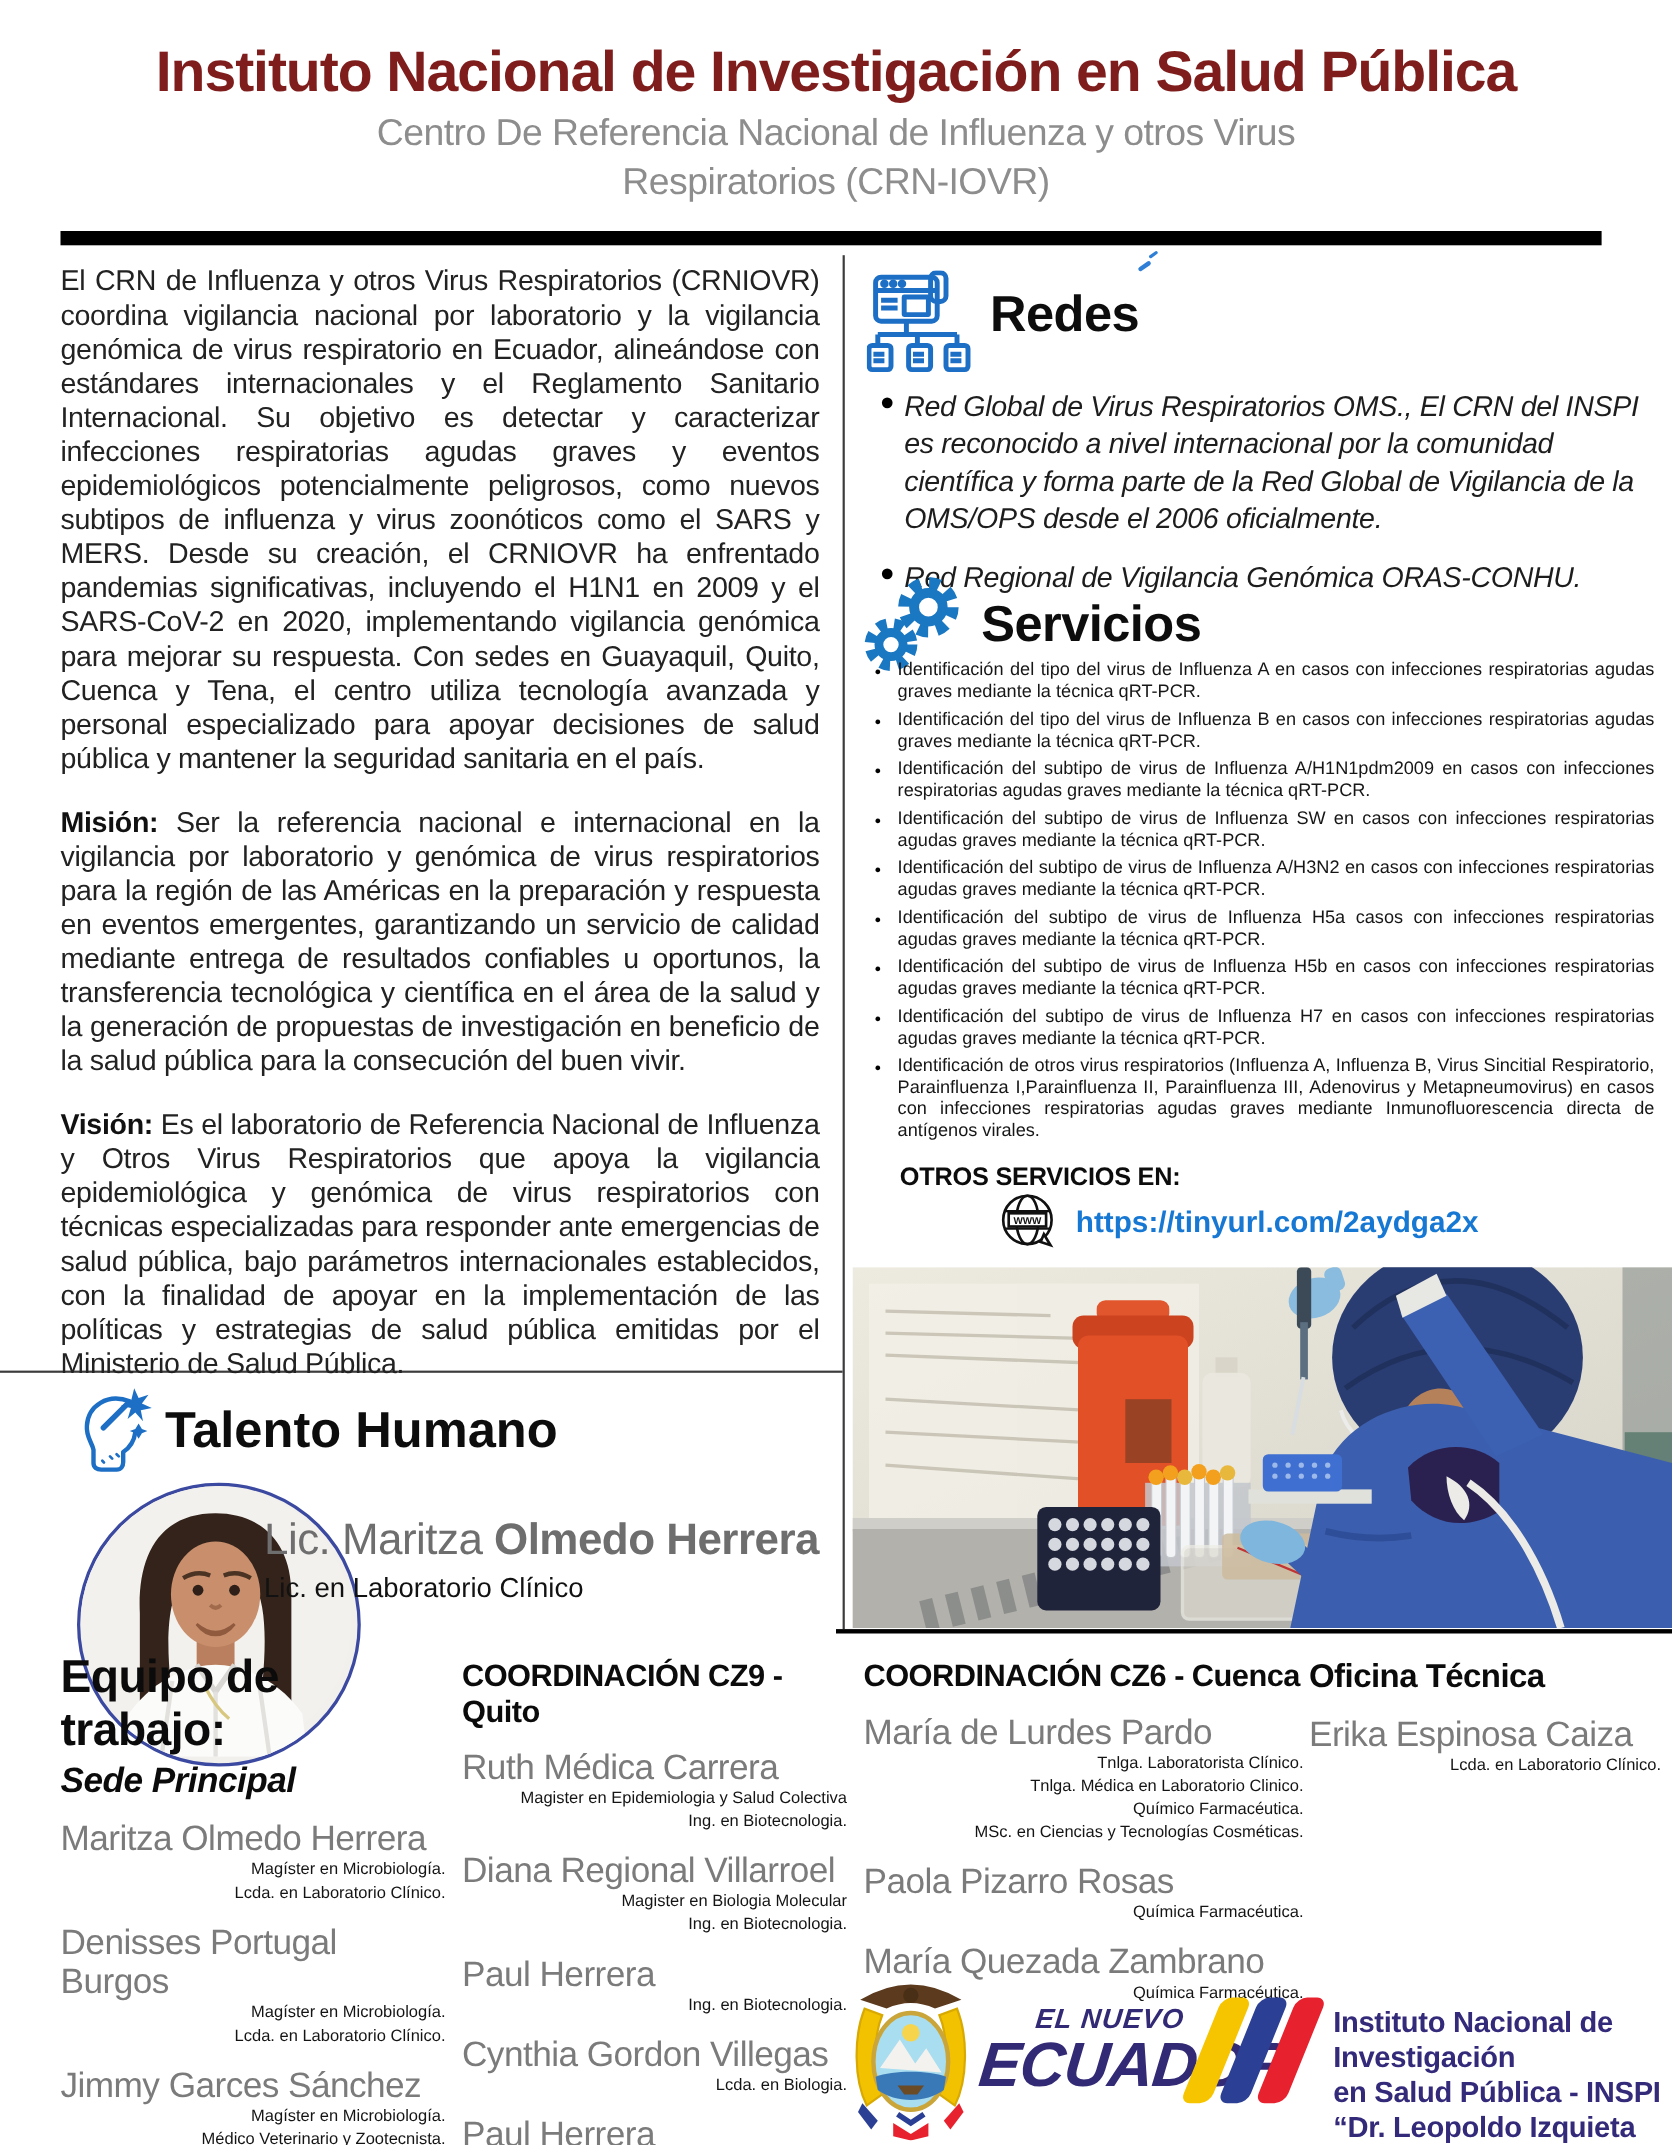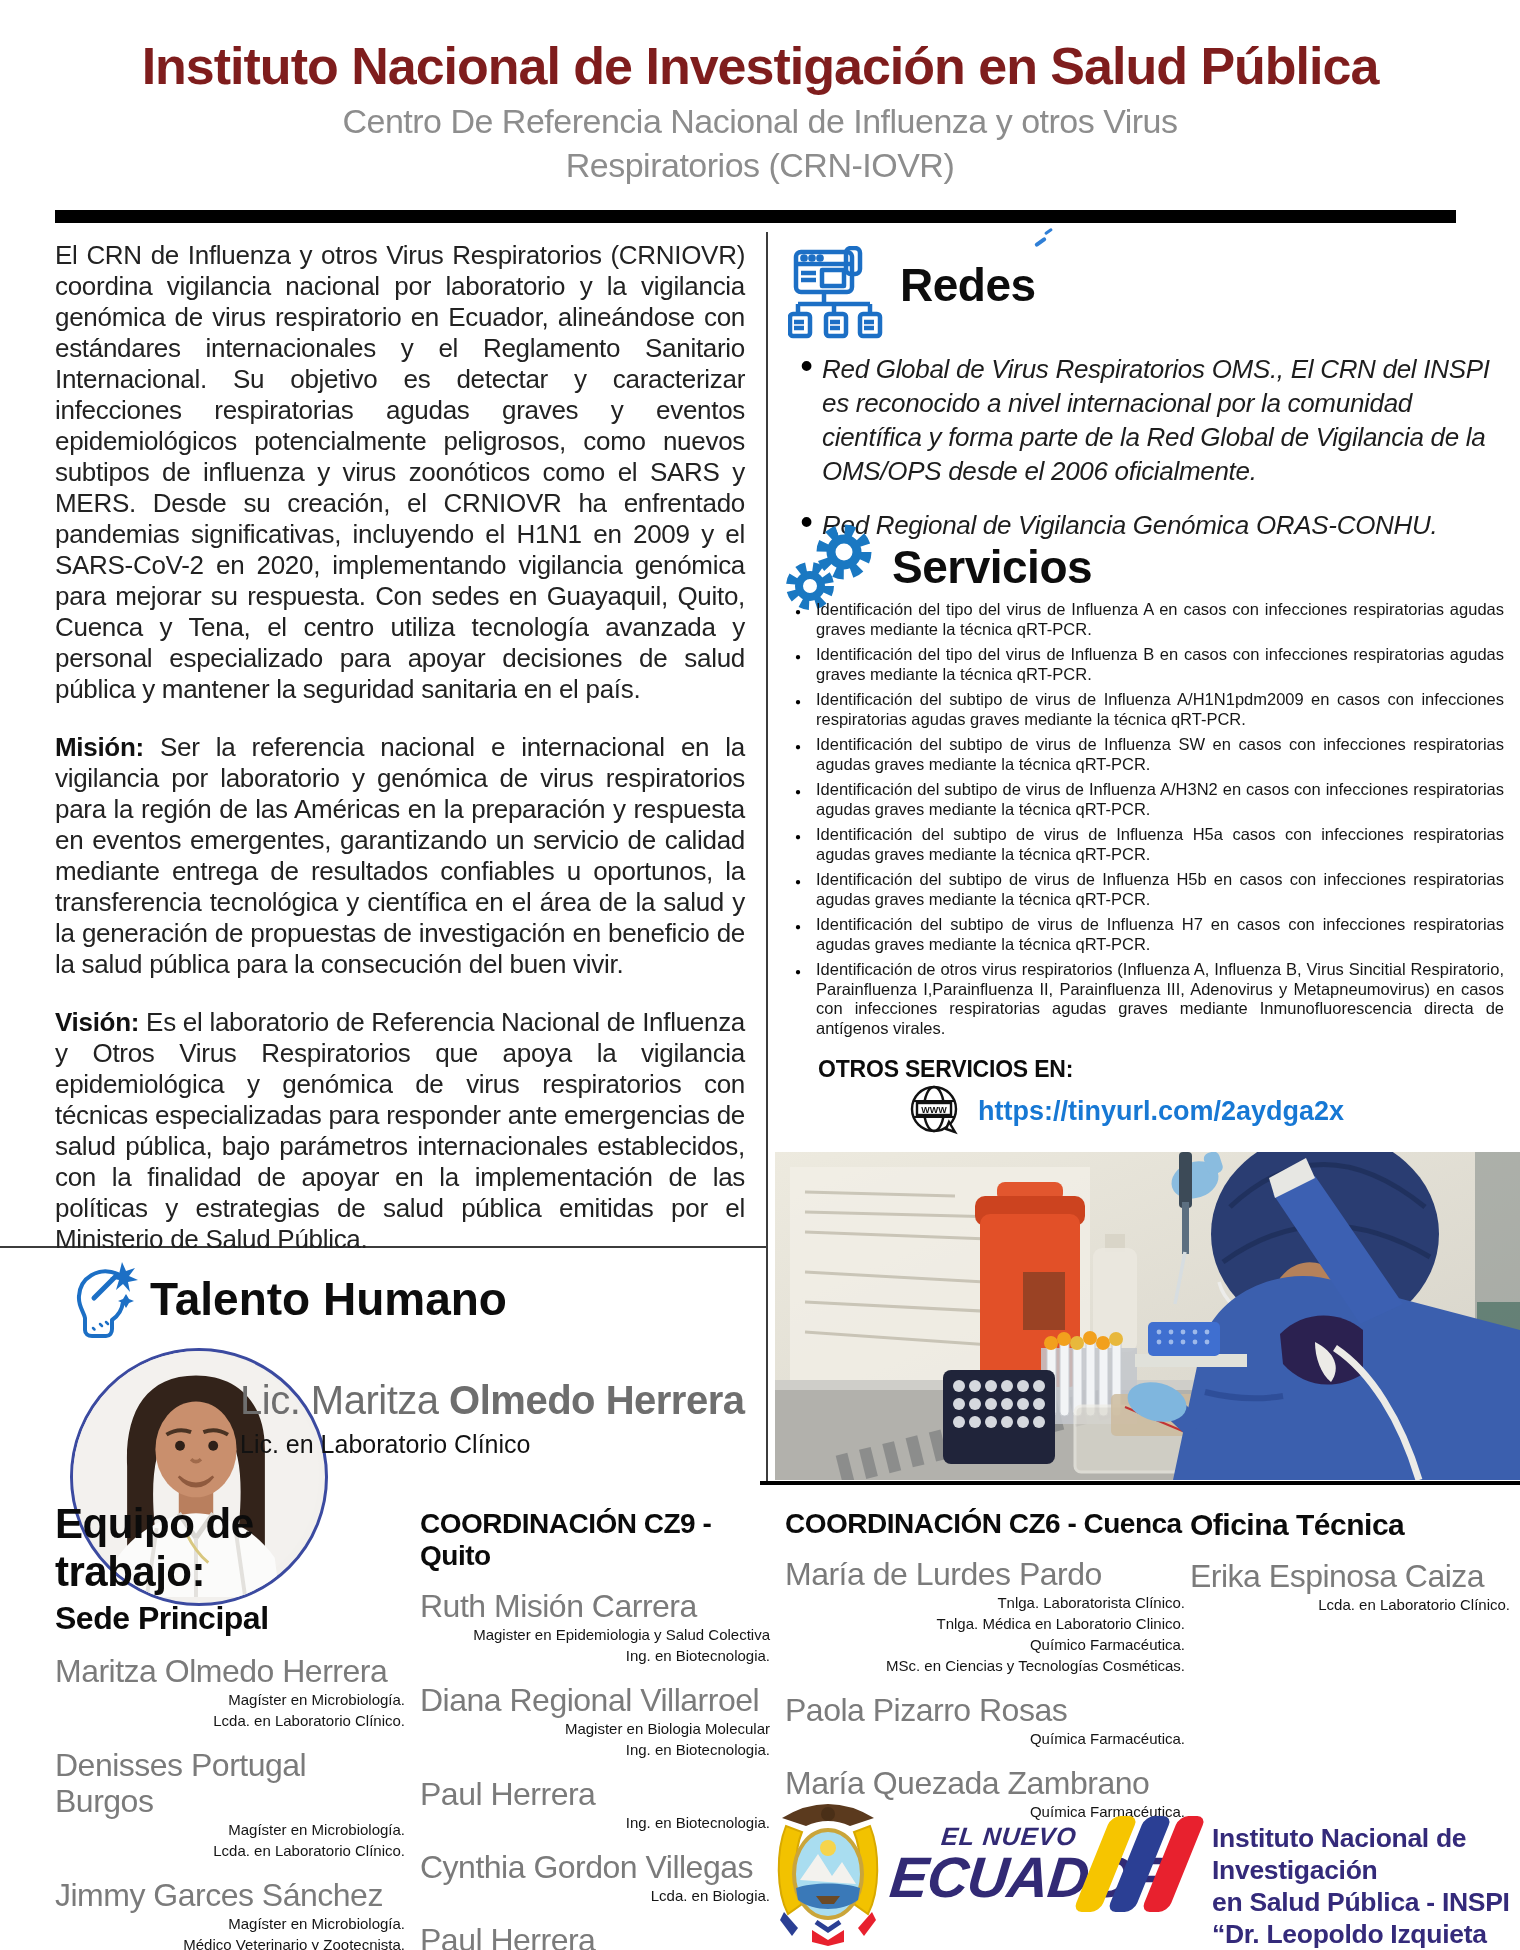--- a/index.html
+++ b/index.html
@@ -40,21 +40,21 @@
 
   
   .tal-h{left:150px;top:1272px;font-size:46px;font-weight:700;color:#0d0d0d;}
   .avatar{left:70px;top:1348px;width:252px;height:252px;border-radius:50%;border:3px solid #3b4aa0;
           overflow:hidden;background:#f2f0ed;}
   .tal-name{left:240px;top:1378px;font-size:40px;color:#6e6e6e;letter-spacing:-0.5px;}
   .tal-role{left:240px;top:1430px;font-size:25px;color:#121212;}
 
   
   .team-h1{font-size:42px;font-weight:700;color:#0b0b0b;letter-spacing:-0.5px;}
-  .team-h2{font-size:32px;font-weight:700;color:#0b0b0b;margin-top:4px;letter-spacing:-0.5px;}
+  .team-h2{font-size:32px;font-weight:700;color:#0b0b0b;margin-top:4px;letter-spacing:-0.5px;font-style:italic;}
   .team-h3{font-size:28px;font-weight:700;color:#0b0b0b;letter-spacing:-0.5px;}
   .person{margin-top:16px;}
   .p-name{font-size:32px;color:#7b7b7b;letter-spacing:-0.5px;line-height:36px;}
   .p-role{font-size:15px;color:#141414;line-height:21px;text-align:right;}
 
   
   .brand{color:#322a75;font-style:italic;font-weight:700;transform:skewX(-6deg);}
   .brand-top{font-size:25px;letter-spacing:1px;text-align:right;width:100%;}
   .brand-main{font-size:57px;letter-spacing:-1px;line-height:52px;}
   .stripe{position:absolute;width:27px;height:96px;border-radius:9px;transform:skewX(-22deg);}
@@ -339,21 +339,21 @@
       <div class="p-name">Jimmy Garces Sánchez</div>
       <div class="p-role">Magíster en Microbiología.</div>
       <div class="p-role">Médico Veterinario y Zootecnista.</div>
     </div>
 
   </div>
 
   <div class="abs" style="left:420px;top:1508px;width:350px;">
     <div class="team-h3">COORDINACIÓN CZ9 - Quito</div>
     <div class="person">
-      <div class="p-name">Ruth Misión Carrera</div>
+      <div class="p-name">Ruth Médica Carrera</div>
       <div class="p-role">Magister en Epidemiologia y Salud Colectiva</div>
       <div class="p-role">Ing. en Biotecnologia.</div>
     </div>
     <div class="person">
       <div class="p-name">Diana Regional Villarroel</div>
       <div class="p-role">Magister en Biologia Molecular</div>
       <div class="p-role">Ing. en Biotecnologia.</div>
     </div>
     <div class="person">
       <div class="p-name">Paul Herrera</div>

